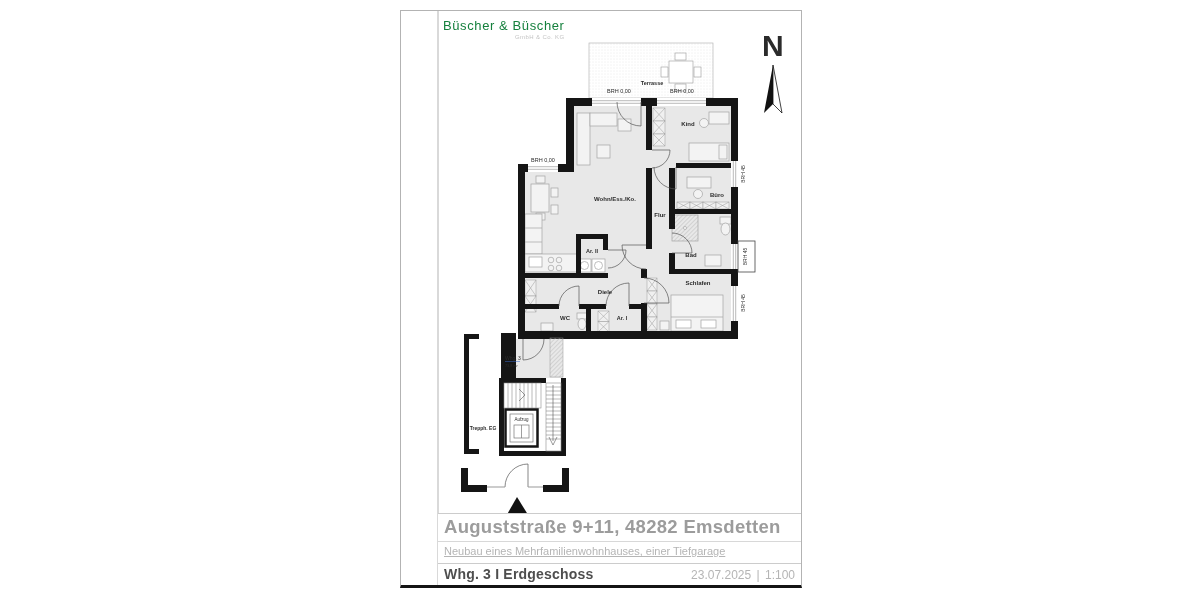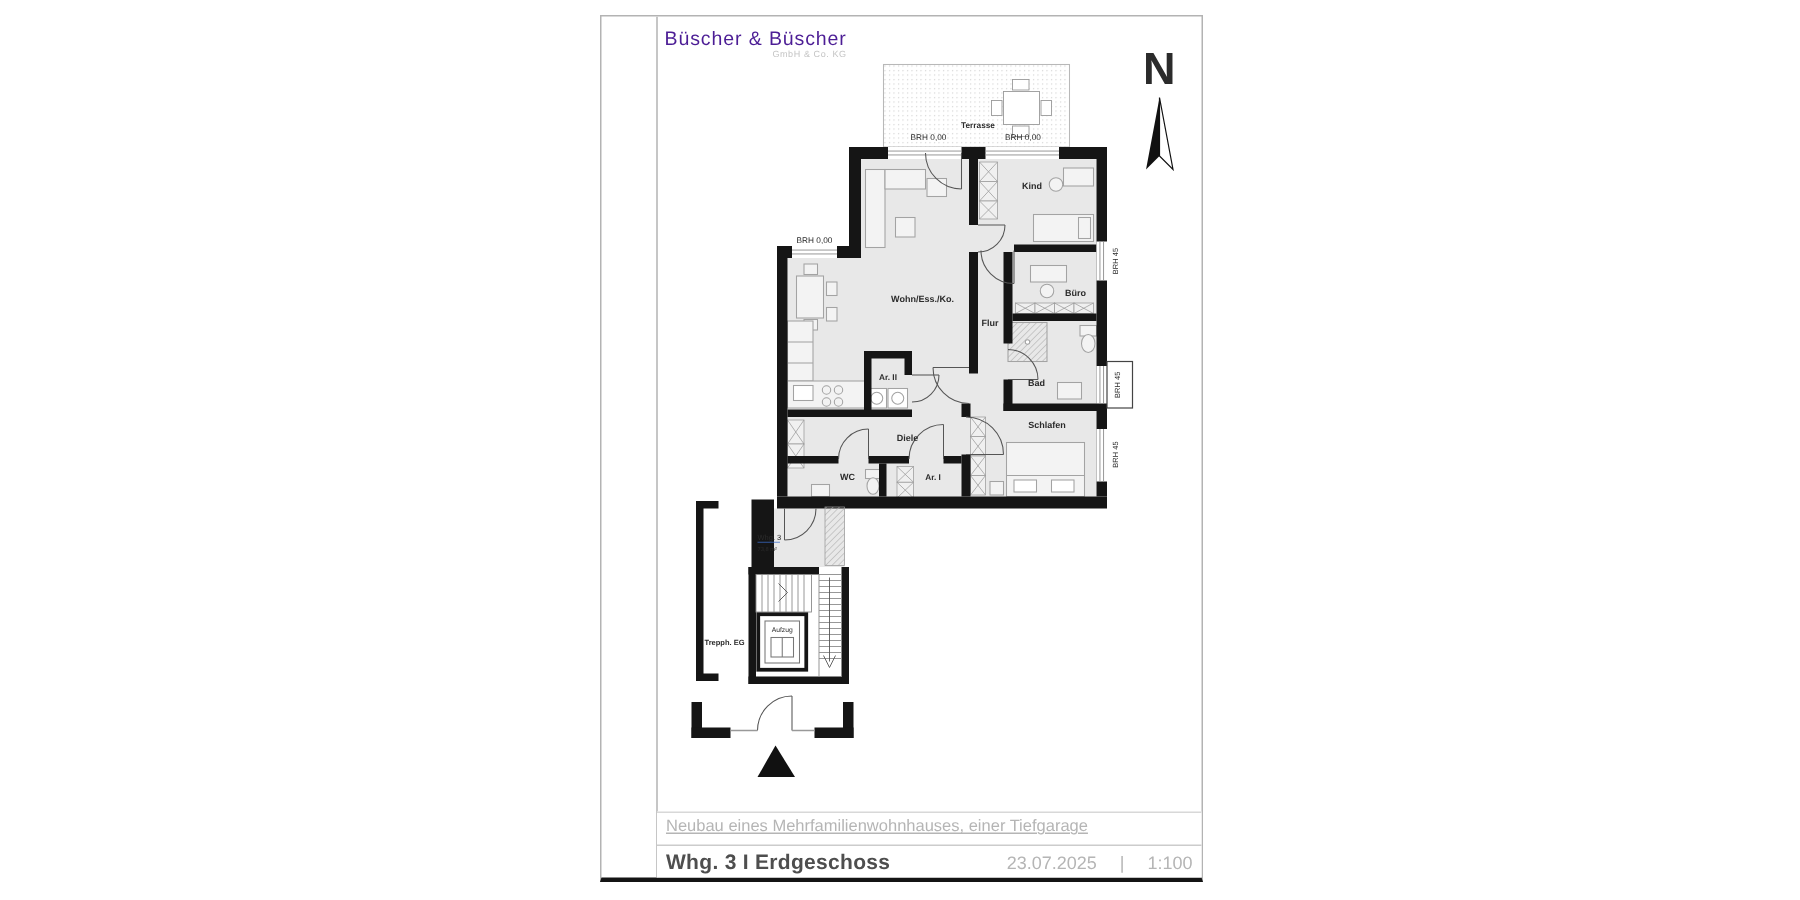--- a/index.html
+++ b/index.html
@@ -2,32 +2,32 @@
 <html><head>
 <meta charset="utf-8">
 <style>
   html,body{margin:0;padding:0;background:#fff;}
   .page{position:relative;width:1200px;height:600px;background:#fff;overflow:hidden;
         font-family:"Liberation Sans",sans-serif;}
   .sheet{position:absolute;left:400px;top:10px;width:402px;height:578px;
          background:#fff;border:1px solid #b3b3b3;border-bottom:3px solid #141414;box-sizing:border-box;}
   .plan-svg{position:absolute;left:0;top:0;width:400px;height:574px;}
   .logo{position:absolute;left:42px;top:8px;line-height:1;}
-  .logo-name{font-size:13px;color:#4c1d95;letter-spacing:.6px;}
+  .logo-name{font-size:13px;color:#15803d;letter-spacing:.6px;}
   .logo-sub{font-size:6px;color:#c4c4c4;text-align:right;margin-top:2px;letter-spacing:.4px;}
   .title-block{position:absolute;left:37px;right:0;bottom:0;background:#fff;}
   .tb-address{font-size:18.5px;font-weight:bold;color:#9c9c9c;padding:2px 6px 3px 6px;
               border-top:1px solid #cccccc;letter-spacing:.3px;}
   .tb-desc{font-size:11px;color:#b5b5b5;padding:3px 6px 4px 6px;line-height:1.25;
            border-top:1px solid #d8d8d8;text-decoration:underline;}
   .tb-bottom{display:flex;justify-content:space-between;align-items:baseline;
              border-top:1px solid #cccccc;padding:2px 6px 3px 6px;}
   .tb-unit{font-size:14px;color:#4e4e4e;font-weight:bold;letter-spacing:.2px;}
   .tb-datescale{font-size:12px;color:#b5b5b5;}
-  .tb-datescale span{margin-left:12px;}
+  .tb-datescale span{margin-left:2px;}
   svg text{font-family:"Liberation Sans",sans-serif;fill:#2b2b2b;}
 </style>
 </head>
 <body>
 
 <div class="page">
   <div class="sheet">
 
     <svg class="plan-svg" viewBox="400 10 400 574">
       <defs>
@@ -317,20 +317,21 @@
         <text x="504" y="366" font-size="3.8" fill="#8a8a8a">73,8 m²</text>
       </g>
     </svg>
 
     <div class="logo">
       <div class="logo-name">Büscher &amp; Büscher</div>
       <div class="logo-sub">GmbH &amp; Co. KG</div>
     </div>
 
     <div class="title-block">
+      <div class="tb-address">Auguststraße 9+11, 48282 Emsdetten</div>
       <div class="tb-desc">
         <div>Neubau eines Mehrfamilienwohnhauses, einer Tiefgarage</div>
       </div>
       <div class="tb-bottom">
         <div class="tb-unit">Whg. 3 I Erdgeschoss</div>
         <div class="tb-datescale">
           <span>23.07.2025</span>
           <span>|</span>
           <span>1:100</span>
         </div>

